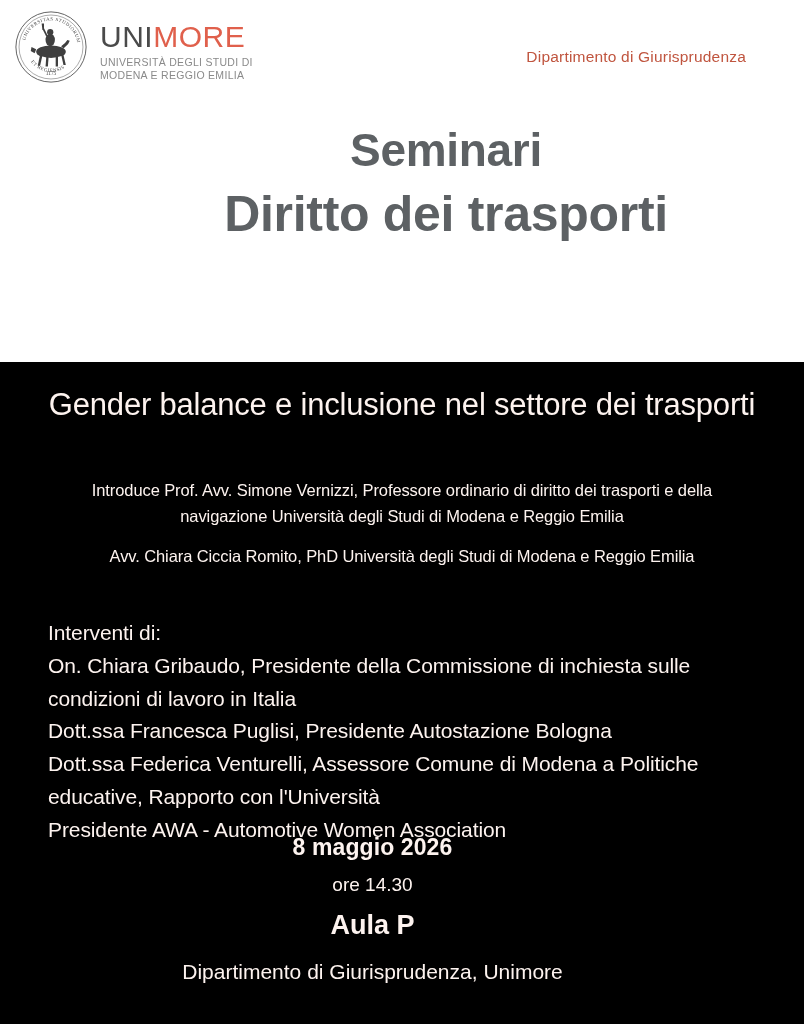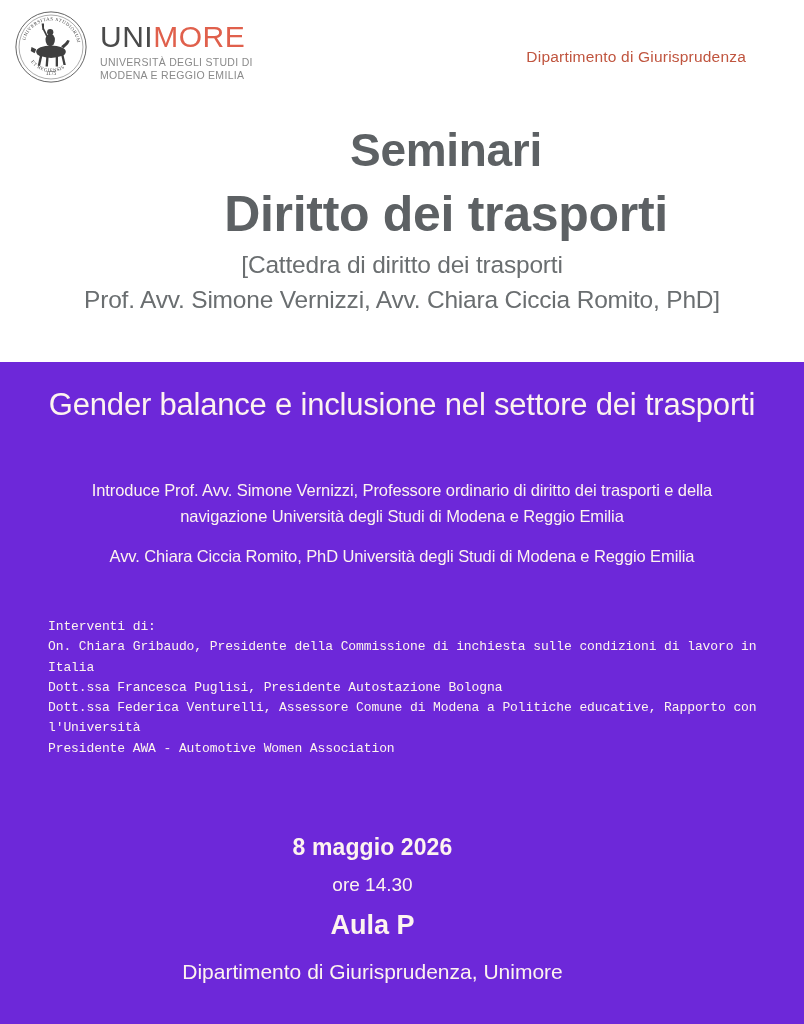--- a/index.html
+++ b/index.html
@@ -106,21 +106,21 @@
     letter-spacing: -0.2px;
   }
 
   
   .orange-zone {
     position: absolute;
     left: 0;
     top: 362px;
     width: 804px;
     height: 662px;
-    background: #6d28d9;
+    background: #000000;
     color: #fdf3ef;
   }
 
   .topic {
     position: absolute;
     left: 42px;
     top: 22px;
     width: 720px;
     text-align: center;
     font-size: 31px;
@@ -141,24 +141,23 @@
   .intro-second {
     margin-top: 15px;
   }
 
   .speakers {
     position: absolute;
     left: 48px;
     top: 255px;
     width: 716px;
     text-align: left;
-    font-size: 13px;
+    font-size: 21px;
     line-height: 1.56;
     letter-spacing: -0.1px;
-    font-family: Liberation Mono, monospace;
   }
   .speakers p {
     margin: 0;
   }
 
   .eventinfo {
     position: absolute;
     left: 0;
     top: 472px;
     width: 745px;
@@ -240,24 +239,20 @@
       </div>
 
       <div class="dept-top">Dipartimento di Giurisprudenza</div>
     </div>
 
     <div class="title-main">
       <div>Seminari</div>
       <div class="title-line2">Diritto dei trasporti</div>
     </div>
 
-    <div class="title-sub">
-      <div>[Cattedra di diritto dei trasporti</div>
-      <div>Prof. Avv. Simone Vernizzi, Avv. Chiara Ciccia Romito, PhD]</div>
-    </div>
   </div>
 
   <div class="orange-zone">
 
     <div class="topic">Gender balance e inclusione nel settore dei trasporti</div>
 
     <div class="intro">
       <div>Introduce Prof. Avv. Simone Vernizzi, Professore ordinario di diritto dei trasporti e della navigazione Università degli Studi di Modena e Reggio Emilia</div>
       <div class="intro-second">Avv. Chiara Ciccia Romito, PhD Università degli Studi di Modena e Reggio Emilia</div>
     </div>

